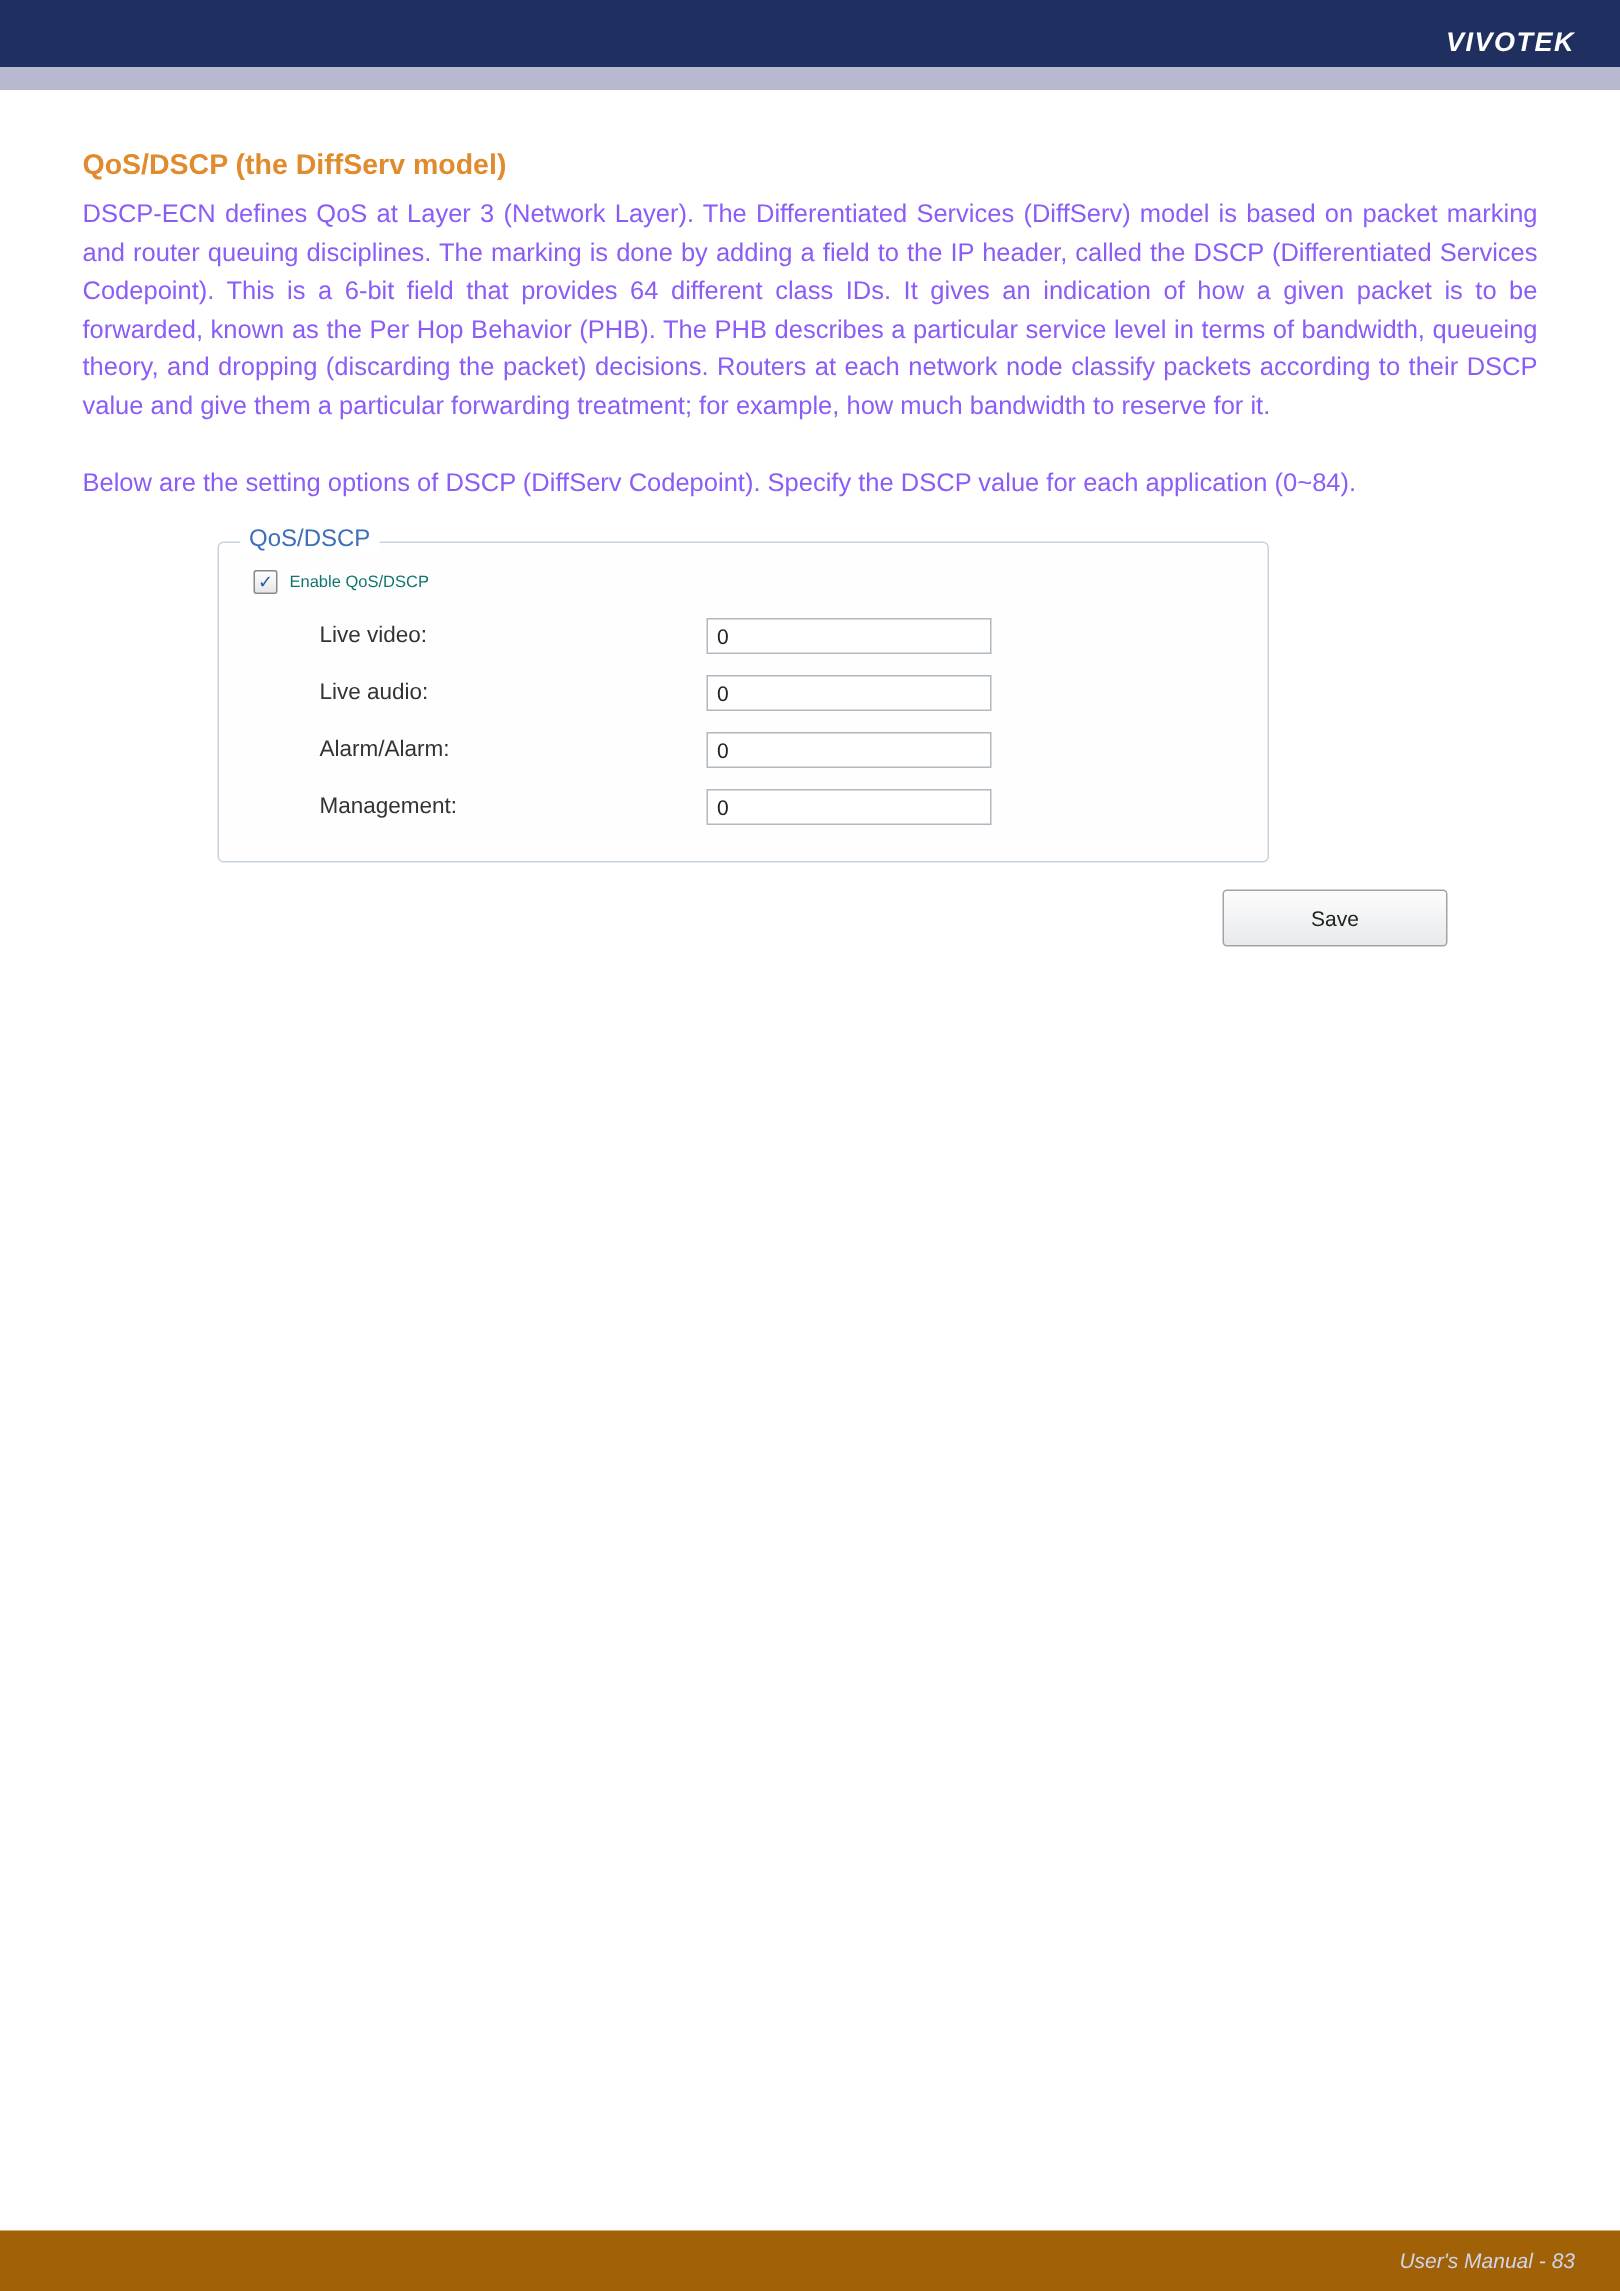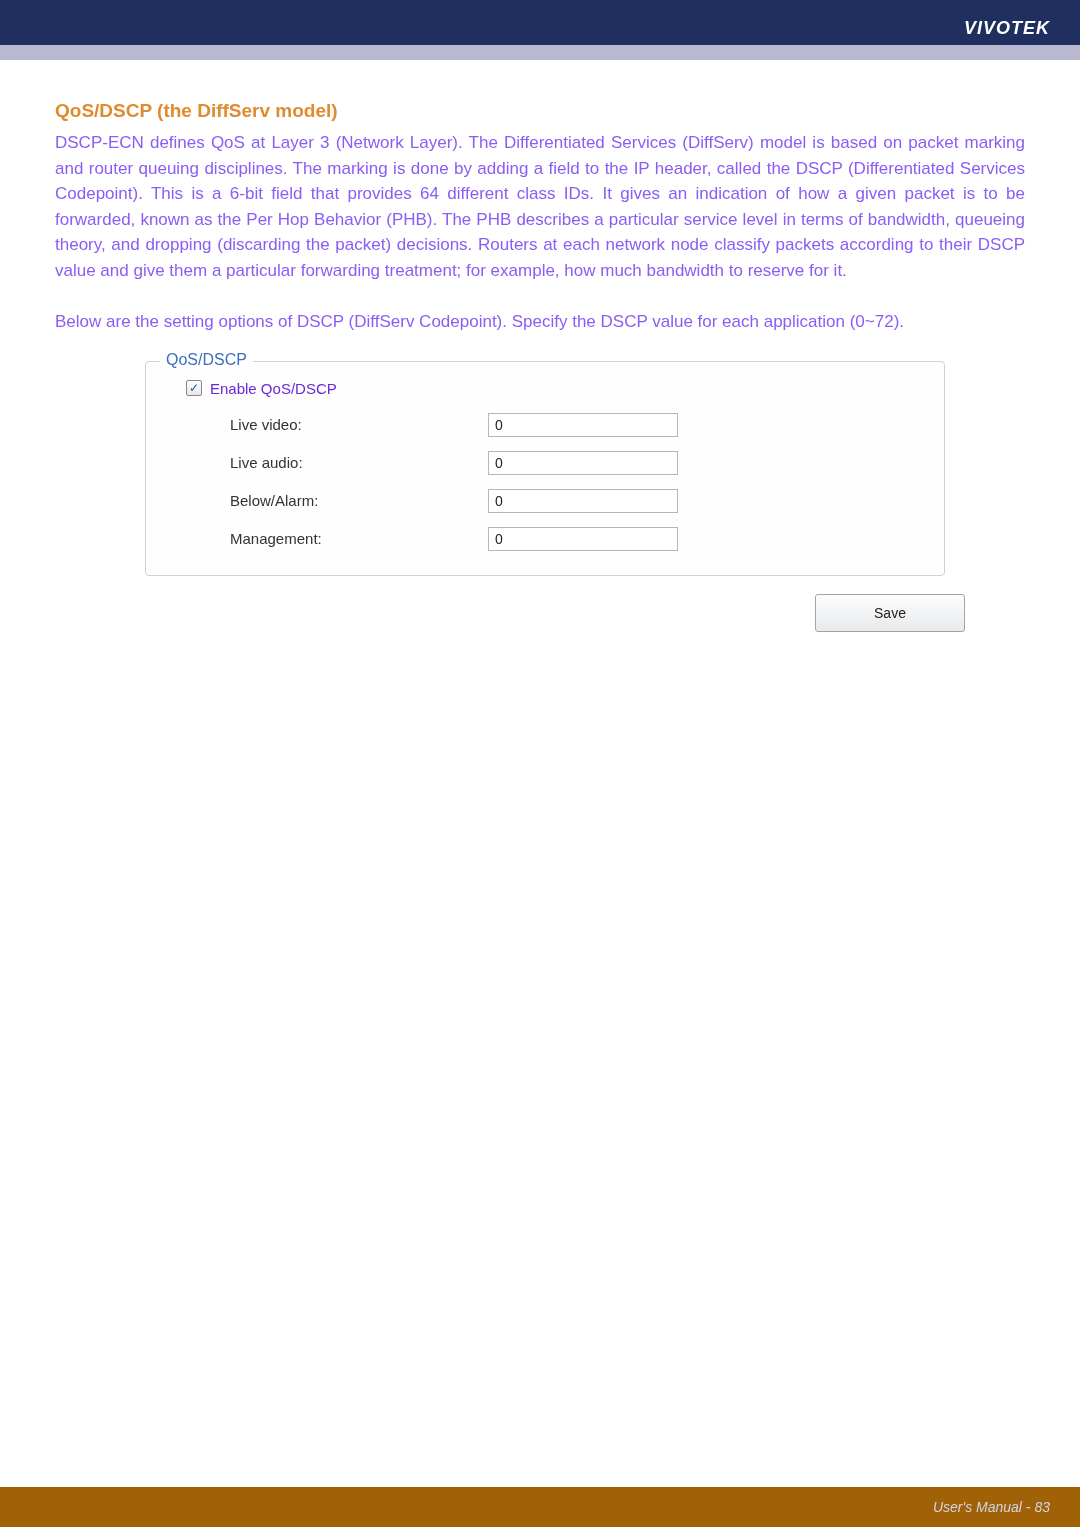--- a/index.html
+++ b/index.html
@@ -37,25 +37,25 @@
 }
 .body-text {
   color: #8b5cf6;
   font-size: 17px;
   line-height: 1.5;
   text-align: justify;
   margin-bottom: 26px;
 }
 .fieldset-wrap {
   margin-left: 90px;
-  width: 800px;
+  width: 701px;
   border: 1px solid #c7d3de;
   border-radius: 4px;
   position: relative;
-  padding: 18px 20px 20px 36px;
+  padding: 18px 20px 20px 19px;
   background: #fefefe;
 }
 .fieldset-legend {
   color: #3c6fb9;
   font-size: 16px;
   background: #fff;
   position: absolute;
   top: -11px;
   left: 14px;
   padding: 0 6px;
@@ -73,21 +73,21 @@
   border: 1px solid #888;
   border-radius: 2px;
   background: linear-gradient(to bottom, #fff, #e6e6e6);
   display: inline-flex;
   align-items: center;
   justify-content: center;
   font-size: 12px;
   color: #2a5a9a;
 }
 .cb::after { content: "✓"; }
-.cb-label { font-size: 15px; color: #6d28d9; }
+.cb-label { font-size: 11px; color: #0f766e; }
 .form-row {
   display: flex;
   align-items: center;
   margin: 0 0 14px 48px;
 }
 .form-label {
   width: 258px;
   font-size: 15px;
   color: #333;
 }
@@ -139,42 +139,42 @@
 <div class="header-bar">
   <div class="header-brand">VIVOTEK</div>
 </div>
 
 <div class="content">
 
   <div class="section-title">QoS/DSCP (the DiffServ model)</div>
 
   <div class="body-text">DSCP-ECN defines QoS at Layer 3 (Network Layer). The Differentiated Services (DiffServ) model is based on packet marking and router queuing disciplines. The marking is done by adding a field to the IP header, called the DSCP (Differentiated Services Codepoint). This is a 6-bit field that provides 64 different class IDs. It gives an indication of how a given packet is to be forwarded, known as the Per Hop Behavior (PHB). The PHB describes a particular service level in terms of bandwidth, queueing theory, and dropping (discarding the packet) decisions. Routers at each network node classify packets according to their DSCP value and give them a particular forwarding treatment; for example, how much bandwidth to reserve for it.</div>
 
-  <div class="body-text">Below are the setting options of DSCP (DiffServ Codepoint). Specify the DSCP value for each application (0~72).</div>
+  <div class="body-text">Below are the setting options of DSCP (DiffServ Codepoint). Specify the DSCP value for each application (0~84).</div>
 
   <div class="fieldset-wrap">
     <div class="fieldset-legend">QoS/DSCP</div>
 
     <div class="checkbox-row">
       <span class="cb"></span>
       <span class="cb-label">Enable QoS/DSCP</span>
     </div>
 
     <div class="form-row">
       <div class="form-label">Live video:</div>
       <input class="form-input" value="0" style="">
     </div>
 
     <div class="form-row">
       <div class="form-label">Live audio:</div>
       <input class="form-input" value="0" style="">
     </div>
 
     <div class="form-row">
-      <div class="form-label">Below/Alarm:</div>
+      <div class="form-label">Alarm/Alarm:</div>
       <input class="form-input" value="0" style="">
     </div>
 
     <div class="form-row" style="margin-bottom:4px;align-items:center;">
       <div class="form-label">Management:</div>
       <input class="form-input" value="0" style="">
     </div>
   </div>
 
   <div class="save-row">

